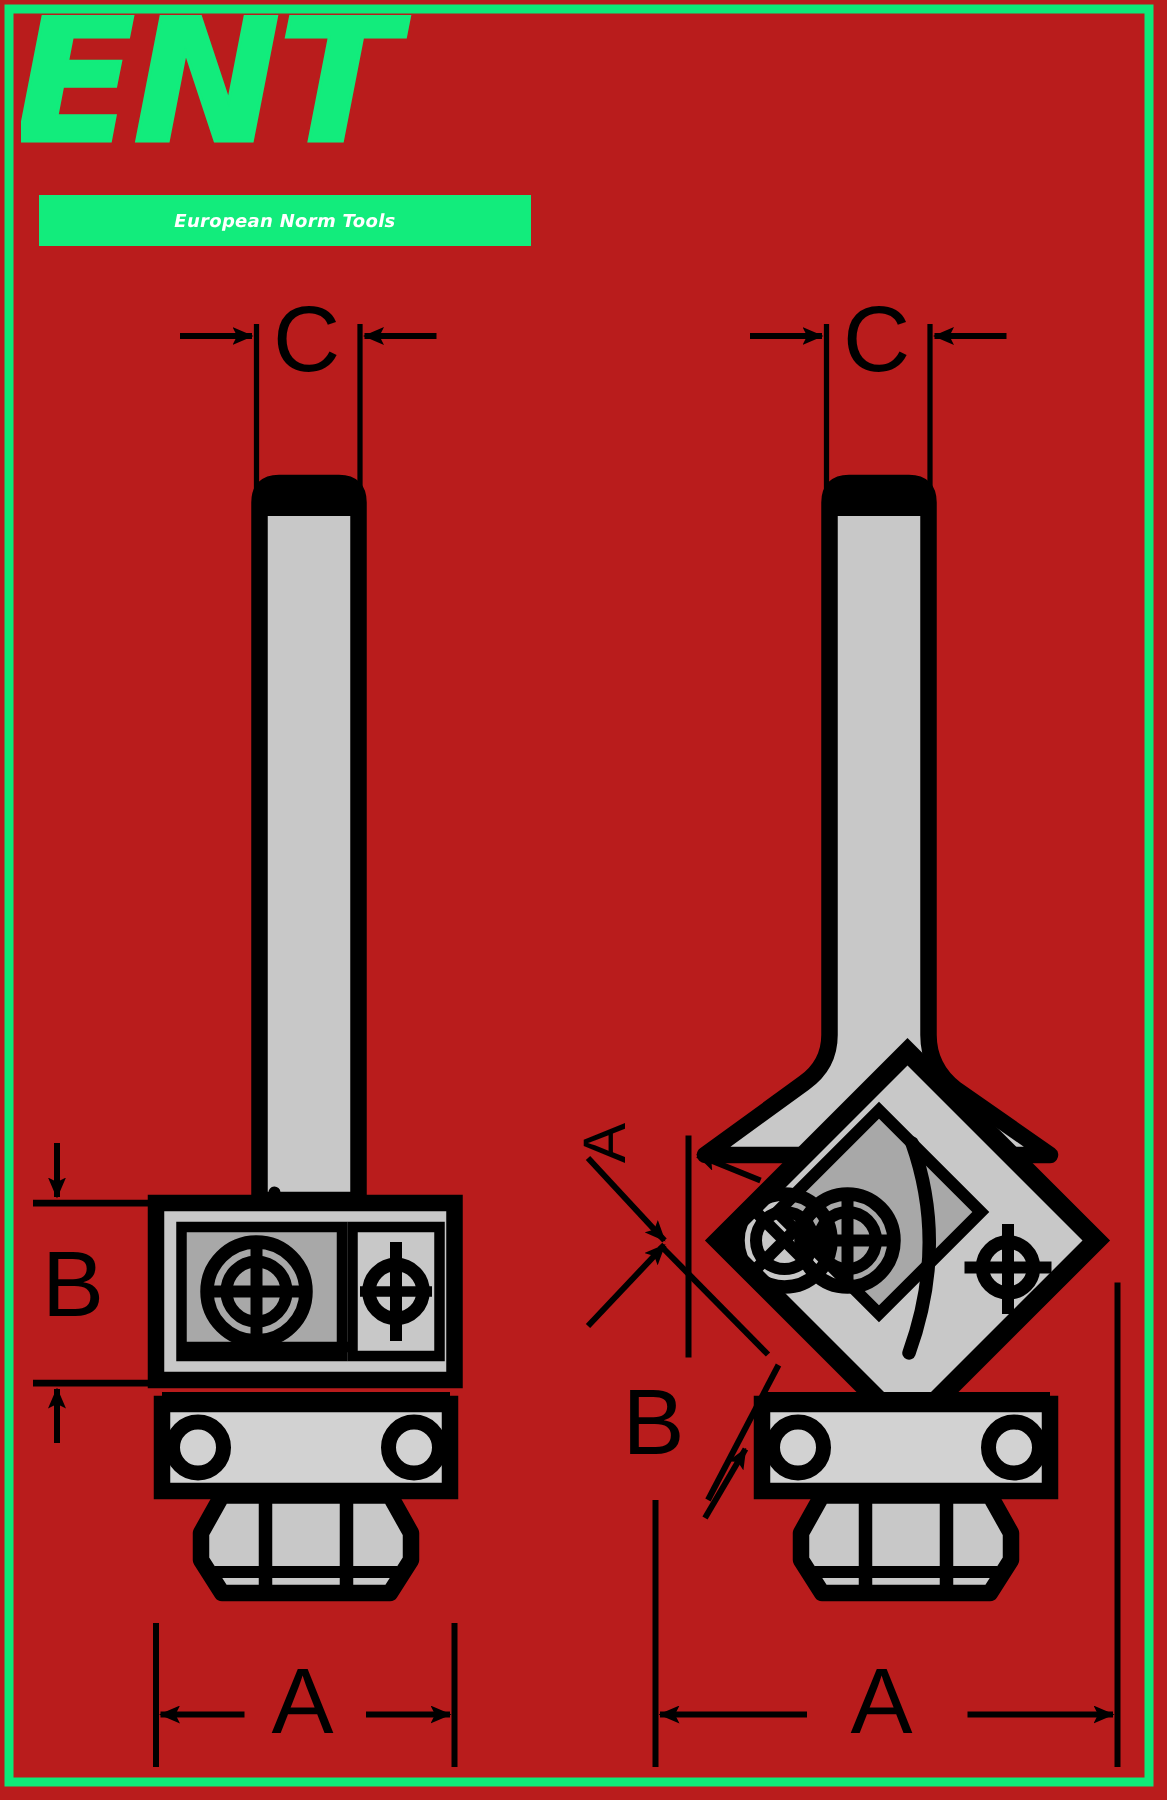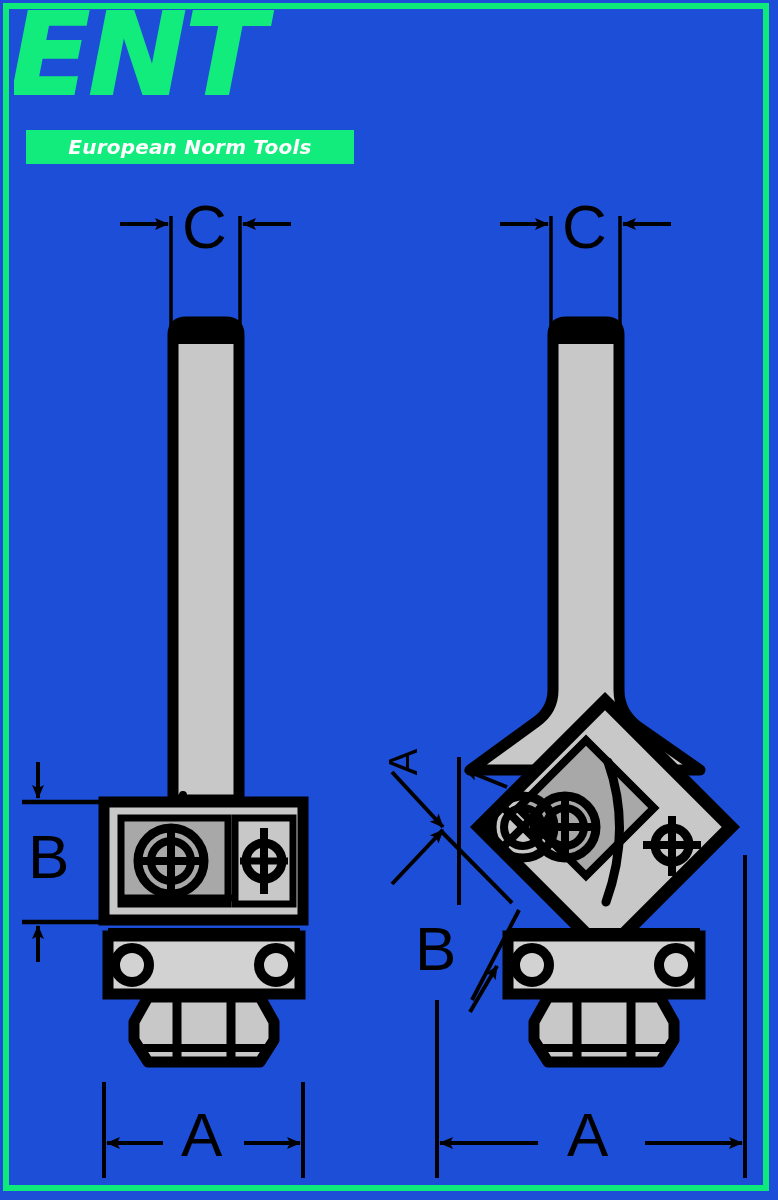--- a/index.html
+++ b/index.html
@@ -7,21 +7,21 @@
     padding: 0;
     background: #ffffff;
   }
   body {
     font-family: "Liberation Sans", sans-serif;
   }
   #page {
     position: relative;
     width: 778px;
     height: 1200px;
-    background: #1d4ed8;
+    background: #b91c1c;
     overflow: hidden;
     text-decoration: underline;
   }
   
   #frame {
     position: absolute;
     left: 3px;
     top: 3px;
     width: 766px;
     height: 1188px;
@@ -64,21 +64,21 @@
     top: 120px;
     width: 328px;
     height: 34px;
     background: #12ec7c;
     display: flex;
     align-items: center;
     justify-content: center;
   }
   #logo-tagline-text {
     font-family: "DejaVu Sans", sans-serif;
-    font-size: 20px;
+    font-size: 12px;
     font-weight: bold;
     font-style: italic;
     color: #ffffff;
     white-space: nowrap;
     letter-spacing: 0.2px;
   }
   
   #drawings {
     position: absolute;
     left: 0;

